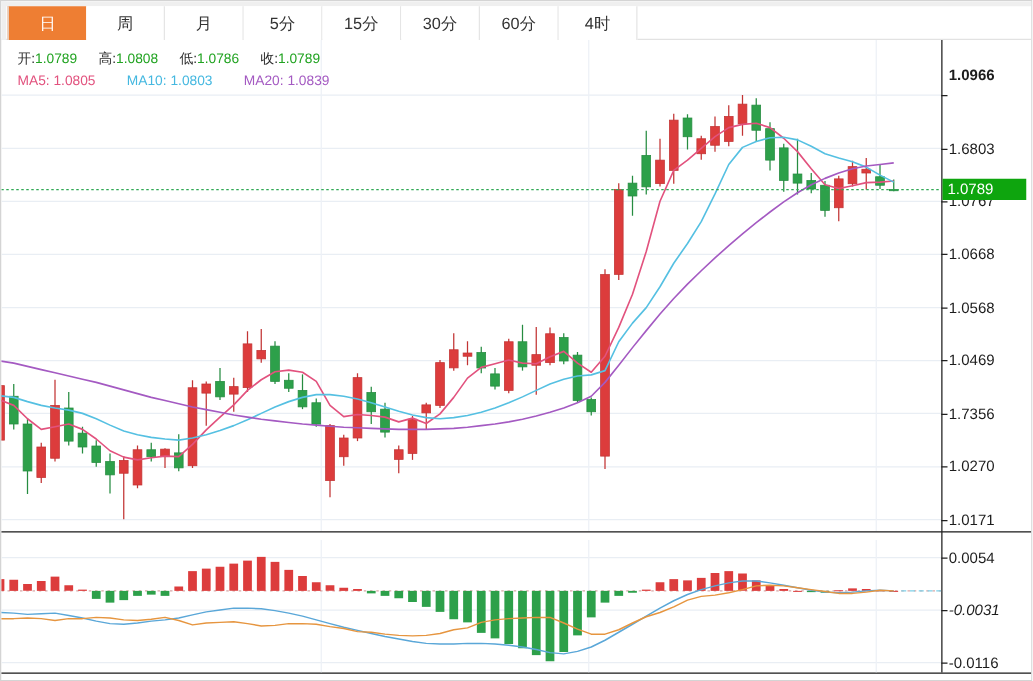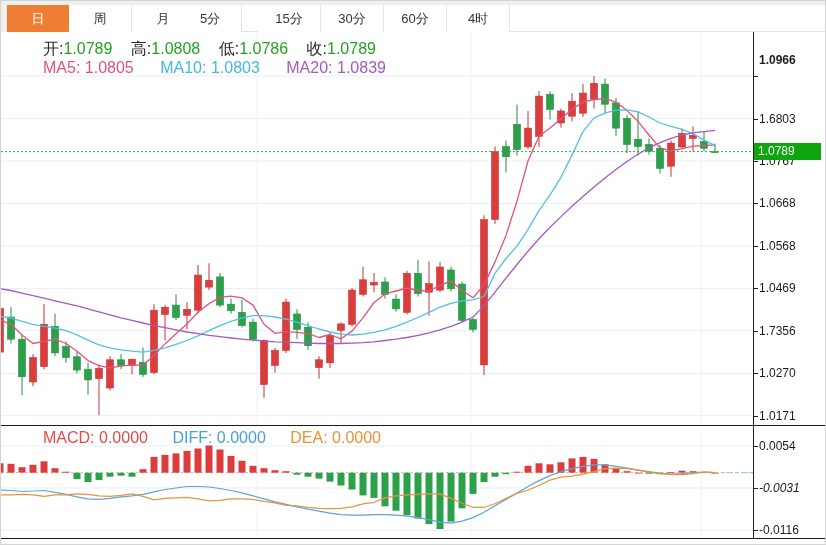--- a/index.html
+++ b/index.html
@@ -7,21 +7,21 @@
        background:#fff;font-family:"Liberation Sans","DejaVu Sans",sans-serif;font-size:12px;overflow:hidden;}
   
   #tabbar{position:absolute;left:0;top:0;width:100%;height:31px;background:#fff;border-bottom:1px solid #e2e2e2;box-sizing:border-box;}
   .topstrip{position:absolute;left:0;top:0;width:100%;height:4px;background:#efefef;}
   .leftstrip{position:absolute;left:0;top:0;width:4px;height:31px;background:#efefef;}
   .tab{position:absolute;top:4px;height:27px;width:63px;line-height:27px;text-align:center;color:#333;
        font-size:13px;background:#fff;border-right:1px solid #e5e5e5;box-sizing:border-box;cursor:pointer;}
   .tab.first{border-left:1px solid #e5e5e5;}
   .tab.active{background:#ee7e33;color:#fff;border-right:none;}
   
-  .legend{position:absolute;left:13px;white-space:nowrap;font-size:16px;z-index:6;margin-left:29px;}
+  .legend{position:absolute;left:13px;white-space:nowrap;font-size:11px;z-index:6;}
   #legend-ohlc{top:38px;}
   #legend-ma{top:58px;text-align:center;}
   #legend-macd{top:428px;}
   .lg-label{color:#2b2b2b;}
   .lg-val-green{color:#21a321;margin-right:14px;}
   .ma5{color:#e2527e;margin-right:22px;}
   .ma10{color:#45b8e0;margin-right:22px;}
   .ma20{color:#a45ac2;}
   .macd-m{color:#e04a4a;margin-right:20px;}
   .macd-diff{color:#4a9fd8;margin-right:20px;}
@@ -43,21 +43,21 @@
 <body>
 
 <div id="app">
 
   <div id="tabbar">
     <div class="topstrip"></div>
     <div class="leftstrip"></div>
     <div class="tab first active" style="left: 5px; background: rgb(238, 126, 51);">日</div>
     <div class="tab" style="left:68px">周</div>
     <div class="tab" style="left:131px">月</div>
-    <div class="tab" style="left:178px">5分</div>
+    <div class="tab" style="left:194px">5分</div>
     <div class="tab" style="left:257px">15分</div>
     <div class="tab" style="left:320px">30分</div>
     <div class="tab" style="left:383px">60分</div>
     <div class="tab" style="left:446px">4时</div>
   </div>
 
   <div class="legend" id="legend-ohlc">
     <span class="lg-label">开:</span><span class="lg-val-green">1.0789</span>
     <span class="lg-label">高:</span><span class="lg-val-green">1.0808</span>
     <span class="lg-label">低:</span><span class="lg-val-green">1.0786</span>
@@ -218,25 +218,20 @@
       <polyline points="-1,288.0 10,292.3 21,303.0 32,311.5 43,309.4 54,307.2 65,311.5 76,319.2 87,328.6 98,333.7 109,335.9 120,334.2 131,332.9 142,333.3 153,323.5 164,311.9 175,301.7 186,291.9 197,280.3 208,271.8 219,265.4 230,264.1 241,265.8 252,273.1 263,292.3 274,301.3 285,299.6 296,300.4 307,301.7 318,305.5 329,302.5 340,306.8 351,299.1 362,285.9 373,270.5 384,261.9 395,259.0 406,256.0 417,258.5 428,259.0 439,253.4 450,249.1 461,258.5 472,265.8 483,253.0 494,229.9 505,203.4 516,169.2 527,129.0 538,104.3 549,96.1 560,86.7 571,77.3 582,70.1 593,67.5 604,66.6 615,70.1 626,78.6 637,89.3 648,103.0 659,115.8 670,118.8 681,116.6 692,114.1 703,113.7 714,112.8" fill="none" stroke="#e2527e" stroke-width="1.3" stroke-linejoin="round"></polyline>
       <polyline points="-1,284.6 10,285.9 21,289.3 32,292.3 43,294.4 54,296.1 65,298.7 76,303.0 87,308.1 98,312.8 109,315.8 120,317.9 131,319.2 142,320.1 153,318.4 164,315.8 175,312.4 186,308.5 197,303.8 208,298.7 219,293.6 230,289.3 241,285.9 252,283.7 263,283.7 274,285.0 285,287.2 296,290.2 307,293.6 318,297.0 329,300.0 340,302.1 351,303.0 362,302.1 373,300.4 384,297.8 395,294.4 406,290.2 417,285.5 428,280.3 439,275.2 450,271.4 461,268.8 472,267.9 483,264.5 494,241.4 505,226.5 516,214.1 527,197.4 538,178.6 549,162.8 560,145.3 571,123.1 582,99.6 593,85.9 604,81.2 615,78.2 626,77.8 637,79.9 648,85.0 659,91.0 670,94.4 681,97.4 692,101.7 703,108.1 714,113.7" fill="none" stroke="#55c0e2" stroke-width="1.3" stroke-linejoin="round"></polyline>
       <polyline points="-1,256.8 10,258.5 21,261.1 32,263.7 43,266.2 54,268.8 65,271.4 76,273.9 87,276.9 98,279.9 109,282.9 120,285.9 131,288.4 142,291.0 153,293.6 164,295.7 175,297.8 186,300.0 197,301.7 208,303.4 219,304.7 230,306.0 241,307.2 252,308.1 263,309.0 274,309.8 285,310.2 296,310.7 307,311.1 318,311.5 329,311.5 340,311.5 351,311.1 362,310.7 373,309.8 384,308.5 395,307.2 406,305.5 417,303.4 428,300.8 439,297.8 450,294.4 461,290.2 472,285.0 483,273.9 494,260.2 505,246.1 516,232.5 527,219.2 538,206.8 549,195.3 560,184.6 571,174.3 582,164.5 593,155.1 604,146.1 615,137.6 626,129.5 637,122.2 648,115.8 659,110.7 670,106.4 681,103.0 692,100.8 703,99.6 714,98.3" fill="none" stroke="#a45ac2" stroke-width="1.3" stroke-linejoin="round"></polyline>
       <line x1="0" y1="119.6" x2="752" y2="119.6" stroke="#2fa854" stroke-width="1" stroke-dasharray="2 2"></line>
     </svg>
 
   <div class="pane-divider" id="divider-mid"></div>
   <div class="pane-divider" id="divider-bottom"></div>
   <div id="axis-vline"></div>
 
-  <div class="legend" id="legend-macd">
-    <span class="macd-m"><span>MACD:</span> <span>0.0000</span></span>
-    <span class="macd-diff"><span>DIFF:</span> <span>0.0000</span></span>
-    <span class="macd-dea"><span>DEA:</span> <span>0.0000</span></span>
-  </div>
 
   <svg id="macd-svg" width="752" height="106">
       <line x1="0" y1="14.0" x2="752" y2="14.0" stroke="#e9eef4" stroke-width="1"></line>
       <line x1="0" y1="56.0" x2="752" y2="56.0" stroke="#e9eef4" stroke-width="1"></line>
       <line x1="0" y1="98.0" x2="752" y2="98.0" stroke="#e9eef4" stroke-width="1"></line>
       <line x1="256" y1="0" x2="256" y2="106" stroke="#edf1f6" stroke-width="1"></line>
       <line x1="470" y1="0" x2="470" y2="106" stroke="#edf1f6" stroke-width="1"></line>
       <line x1="700" y1="0" x2="700" y2="106" stroke="#edf1f6" stroke-width="1"></line>
       <line x1="0" y1="40.7" x2="752" y2="40.7" stroke="#d8a8a8" stroke-width="1" stroke-dasharray="2 3"></line>
       <rect x="-4.5" y="31.3" width="7" height="9.4" fill="#dc3c3c"></rect>

